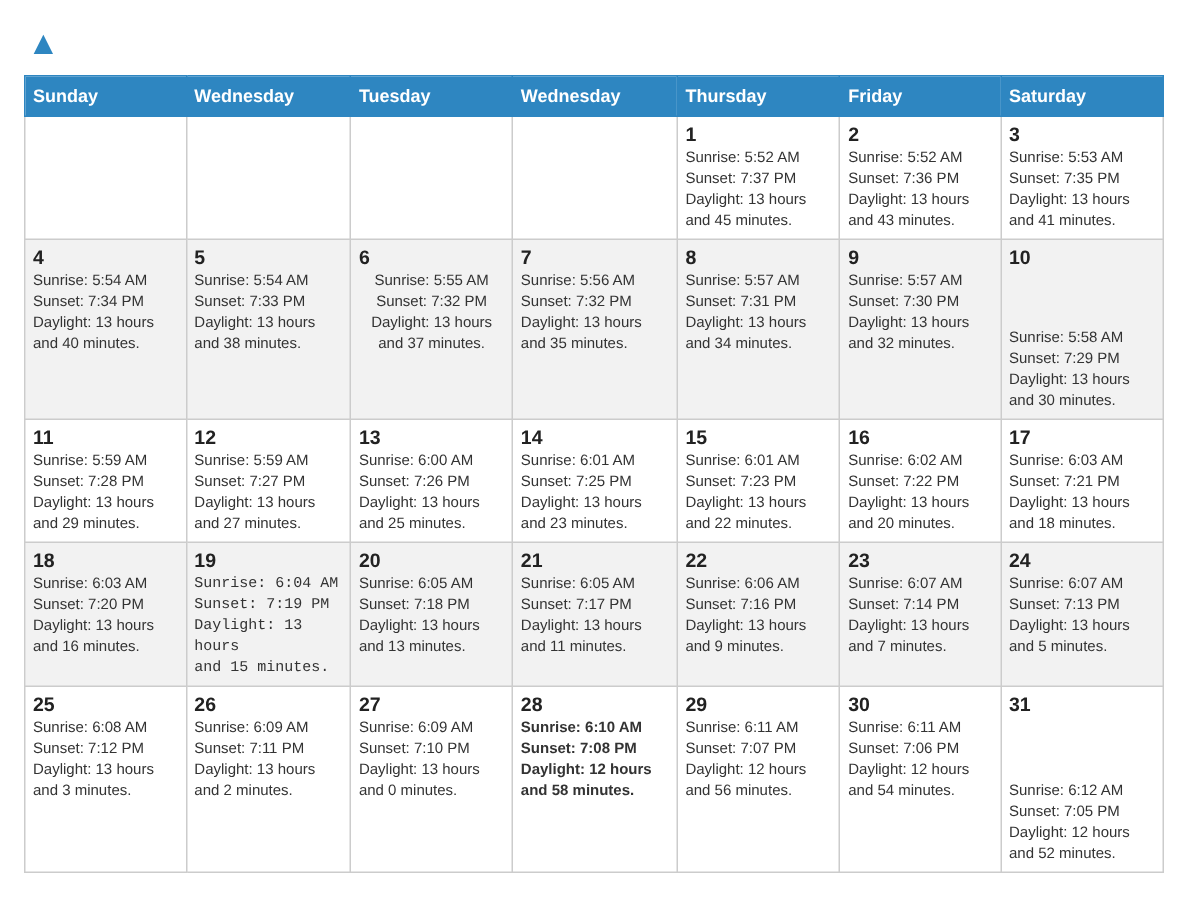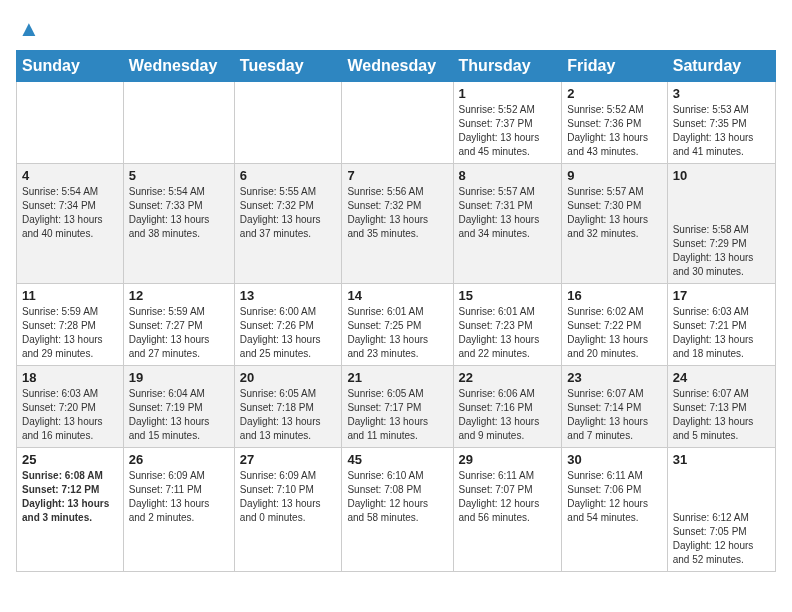--- a/index.html
+++ b/index.html
@@ -55,21 +55,21 @@
     table {
       width: 100%;
       border-collapse: collapse;
       font-size: 11px;
     }
     thead tr th {
       background-color: #2e86c1;
       color: #fff;
       text-align: left;
       padding: 6px 5px;
-      font-size: 16px;
+      font-size: 12px;
       font-weight: bold;
       border: 1px solid #2e86c1;
     }
     tbody tr td {
       border: 1px solid #ccc;
       vertical-align: top;
       padding: 4px 5px;
       width: 113px;
       height: 80px;
       background: #fff;
@@ -161,21 +161,21 @@
         </td>
         <td>
           <div class="day-number">5</div>
           <div class="day-info" style="white-space: pre-line;">Sunrise: 5:54 AM
 Sunset: 7:33 PM
 Daylight: 13 hours
 and 38 minutes.</div>
         </td>
         <td>
           <div class="day-number">6</div>
-          <div class="day-info" style="white-space: pre-line;">Sunrise: 5:55 AM
+          <div class="day-info" style="white-space: pre-line; text-align: center;">Sunrise: 5:55 AM
 Sunset: 7:32 PM
 Daylight: 13 hours
 and 37 minutes.</div>
         </td>
         <td>
           <div class="day-number">7</div>
           <div class="day-info" style="white-space: pre-line;">Sunrise: 5:56 AM
 Sunset: 7:32 PM
 Daylight: 13 hours
 and 35 minutes.</div>
@@ -256,21 +256,21 @@
       <tr>
         <td>
           <div class="day-number">18</div>
           <div class="day-info" style="white-space: pre-line;">Sunrise: 6:03 AM
 Sunset: 7:20 PM
 Daylight: 13 hours
 and 16 minutes.</div>
         </td>
         <td>
           <div class="day-number">19</div>
-          <div class="day-info" style="white-space: pre-line;">Sunrise: 6:04 AM
+          <div class="day-info" style="white-space: pre-line; font-family: Liberation Mono, monospace;">Sunrise: 6:04 AM
 Sunset: 7:19 PM
 Daylight: 13 hours
 and 15 minutes.</div>
         </td>
         <td>
           <div class="day-number">20</div>
           <div class="day-info" style="white-space: pre-line;">Sunrise: 6:05 AM
 Sunset: 7:18 PM
 Daylight: 13 hours
 and 13 minutes.</div>
@@ -300,42 +300,42 @@
           <div class="day-number">24</div>
           <div class="day-info" style="white-space: pre-line;">Sunrise: 6:07 AM
 Sunset: 7:13 PM
 Daylight: 13 hours
 and 5 minutes.</div>
         </td>
       </tr>
       <tr>
         <td>
           <div class="day-number">25</div>
-          <div class="day-info" style="white-space: pre-line; font-weight: bold;">Sunrise: 6:08 AM
+          <div class="day-info" style="white-space: pre-line;">Sunrise: 6:08 AM
 Sunset: 7:12 PM
 Daylight: 13 hours
 and 3 minutes.</div>
         </td>
         <td>
           <div class="day-number">26</div>
           <div class="day-info" style="white-space: pre-line;">Sunrise: 6:09 AM
 Sunset: 7:11 PM
 Daylight: 13 hours
 and 2 minutes.</div>
         </td>
         <td>
           <div class="day-number">27</div>
           <div class="day-info" style="white-space: pre-line;">Sunrise: 6:09 AM
 Sunset: 7:10 PM
 Daylight: 13 hours
 and 0 minutes.</div>
         </td>
         <td>
-          <div class="day-number">45</div>
-          <div class="day-info" style="white-space: pre-line;">Sunrise: 6:10 AM
+          <div class="day-number">28</div>
+          <div class="day-info" style="white-space: pre-line; font-weight: bold;">Sunrise: 6:10 AM
 Sunset: 7:08 PM
 Daylight: 12 hours
 and 58 minutes.</div>
         </td>
         <td>
           <div class="day-number">29</div>
           <div class="day-info" style="white-space: pre-line;">Sunrise: 6:11 AM
 Sunset: 7:07 PM
 Daylight: 12 hours
 and 56 minutes.</div>

